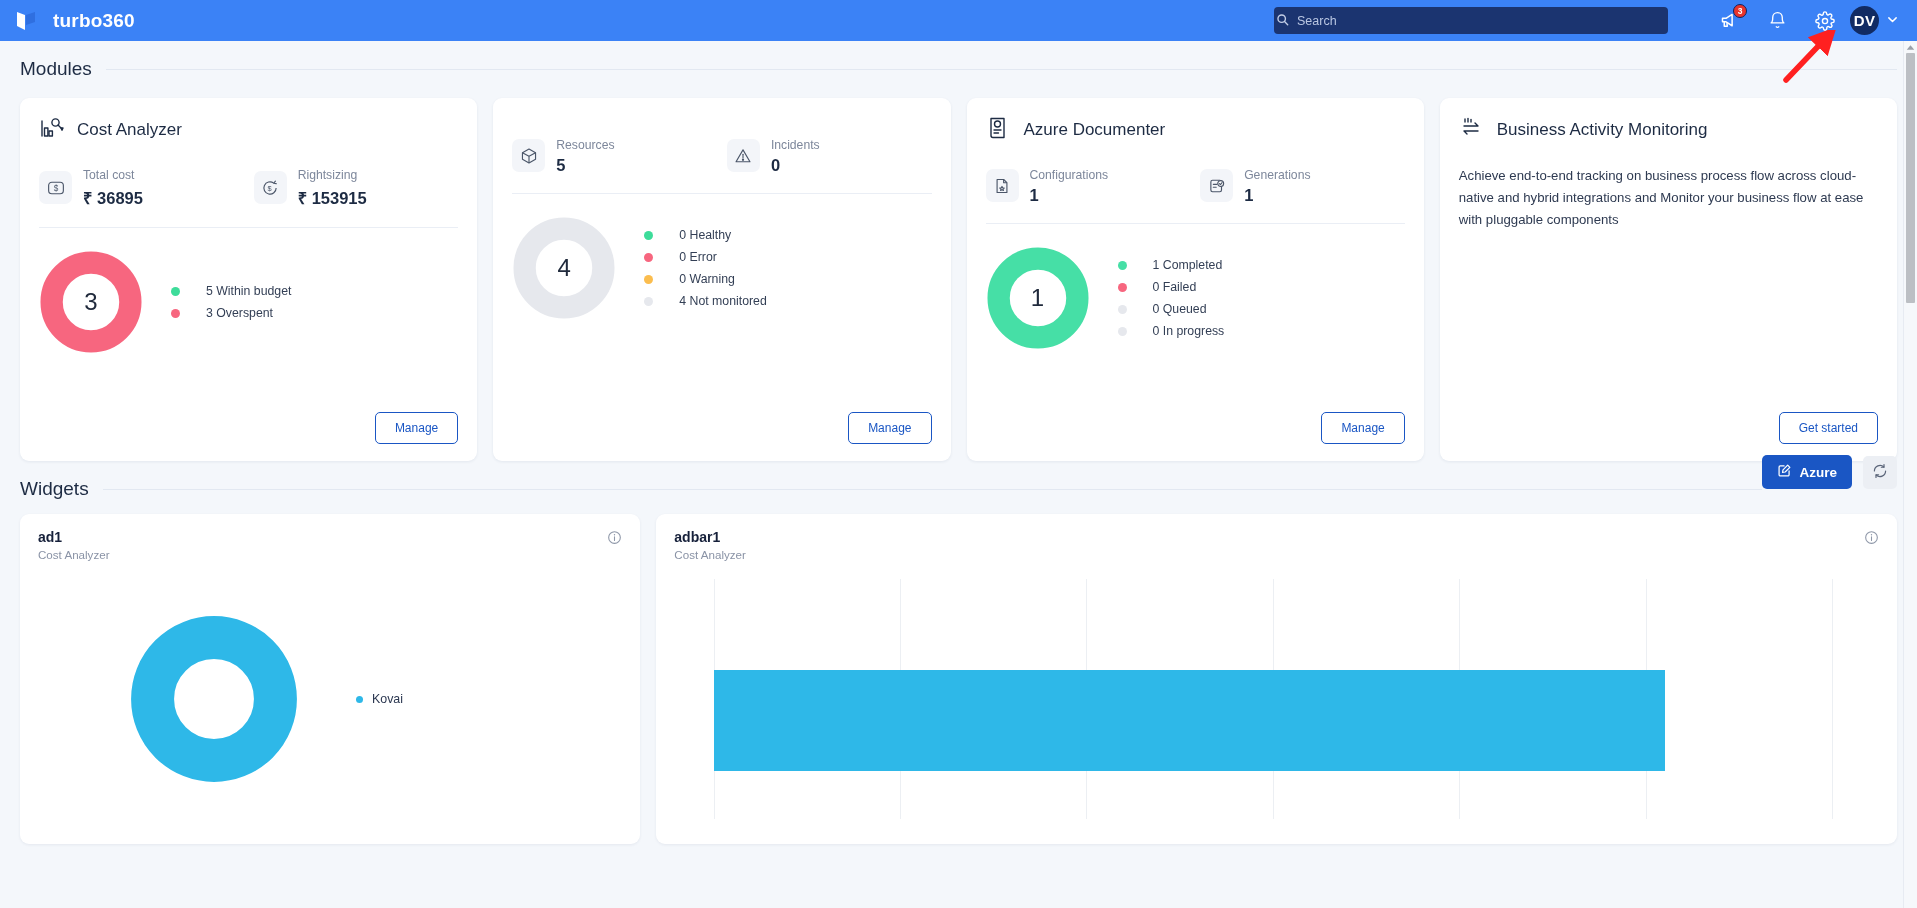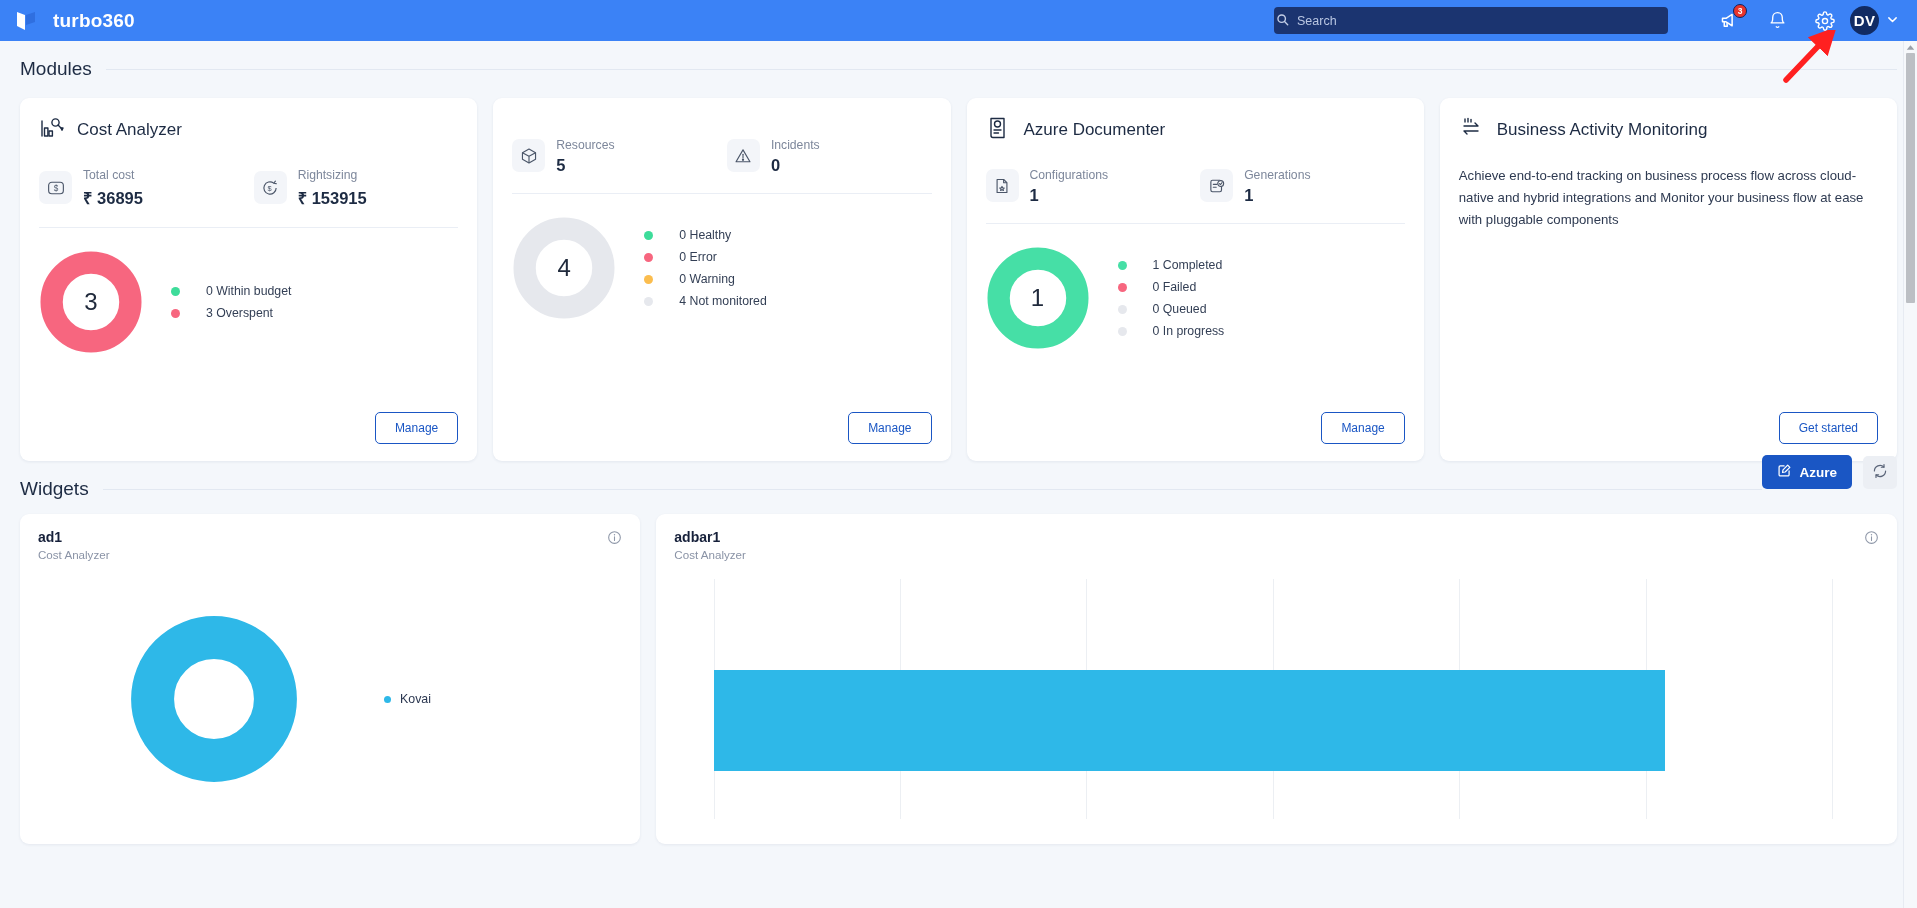--- a/index.html
+++ b/index.html
@@ -162,21 +162,21 @@
     height: 330px;
     position: relative;
     overflow: hidden;
   }
   .wcard-title { font-size: 14px; color: #16203a; font-weight: bold; }
   .wcard-sub { font-size: 11.6px; color: #8a93a6; margin-top: 3px; }
   .info-ico { position: absolute; top: 16px; right: 18px; cursor: pointer; }
 
   .wbody { position: relative; height: 240px; margin-top: 18px; }
 
-  .donut-big-wrap { display: flex; align-items: center; height: 100%; padding-left: 90px; gap: 84px; }
+  .donut-big-wrap { display: flex; align-items: center; height: 100%; padding-left: 90px; gap: 56px; }
   .legend-kovai { display: flex; align-items: center; gap: 9px; font-size: 12.4px; color: #2b3750; }
   .dot-sm { width: 7px; height: 7px; border-radius: 50%; }
 
   .barchart { position: relative; height: 100%; margin: 0 46px 0 40px; }
   .grid-cols { position: absolute; inset: 0; display: grid; grid-template-columns: repeat(6,1fr); }
   .grid-cols div { border-right: 1px solid #eceff3; }
   .grid-cols div:first-child { border-left: 1px solid #eceff3; }
   .bar {
     position: absolute; left: 0; top: 38%;
     height: 42%; width: 85%;
@@ -318,21 +318,21 @@
       <div class="donut-row">
         <div class="donut">
           <svg width="104" height="104" viewBox="0 0 42 42">
             <circle cx="21" cy="21" r="15.9" fill="none" stroke="#f7667f" stroke-width="9"></circle>
           </svg>
           <div class="donut-num">3</div>
         </div>
         <div class="legend">
           <div class="legend-item">
             <span class="dot" style="background:#3ddc9a"></span>
-            <span>0 Within budget</span>
+            <span>5 Within budget</span>
           </div>
           <div class="legend-item">
             <span class="dot" style="background:#f7667f"></span>
             <span>3 Overspent</span>
           </div>
         </div>
       </div>
 
       <div class="mcard-foot">
         <button class="btn-outline">Manage</button>

